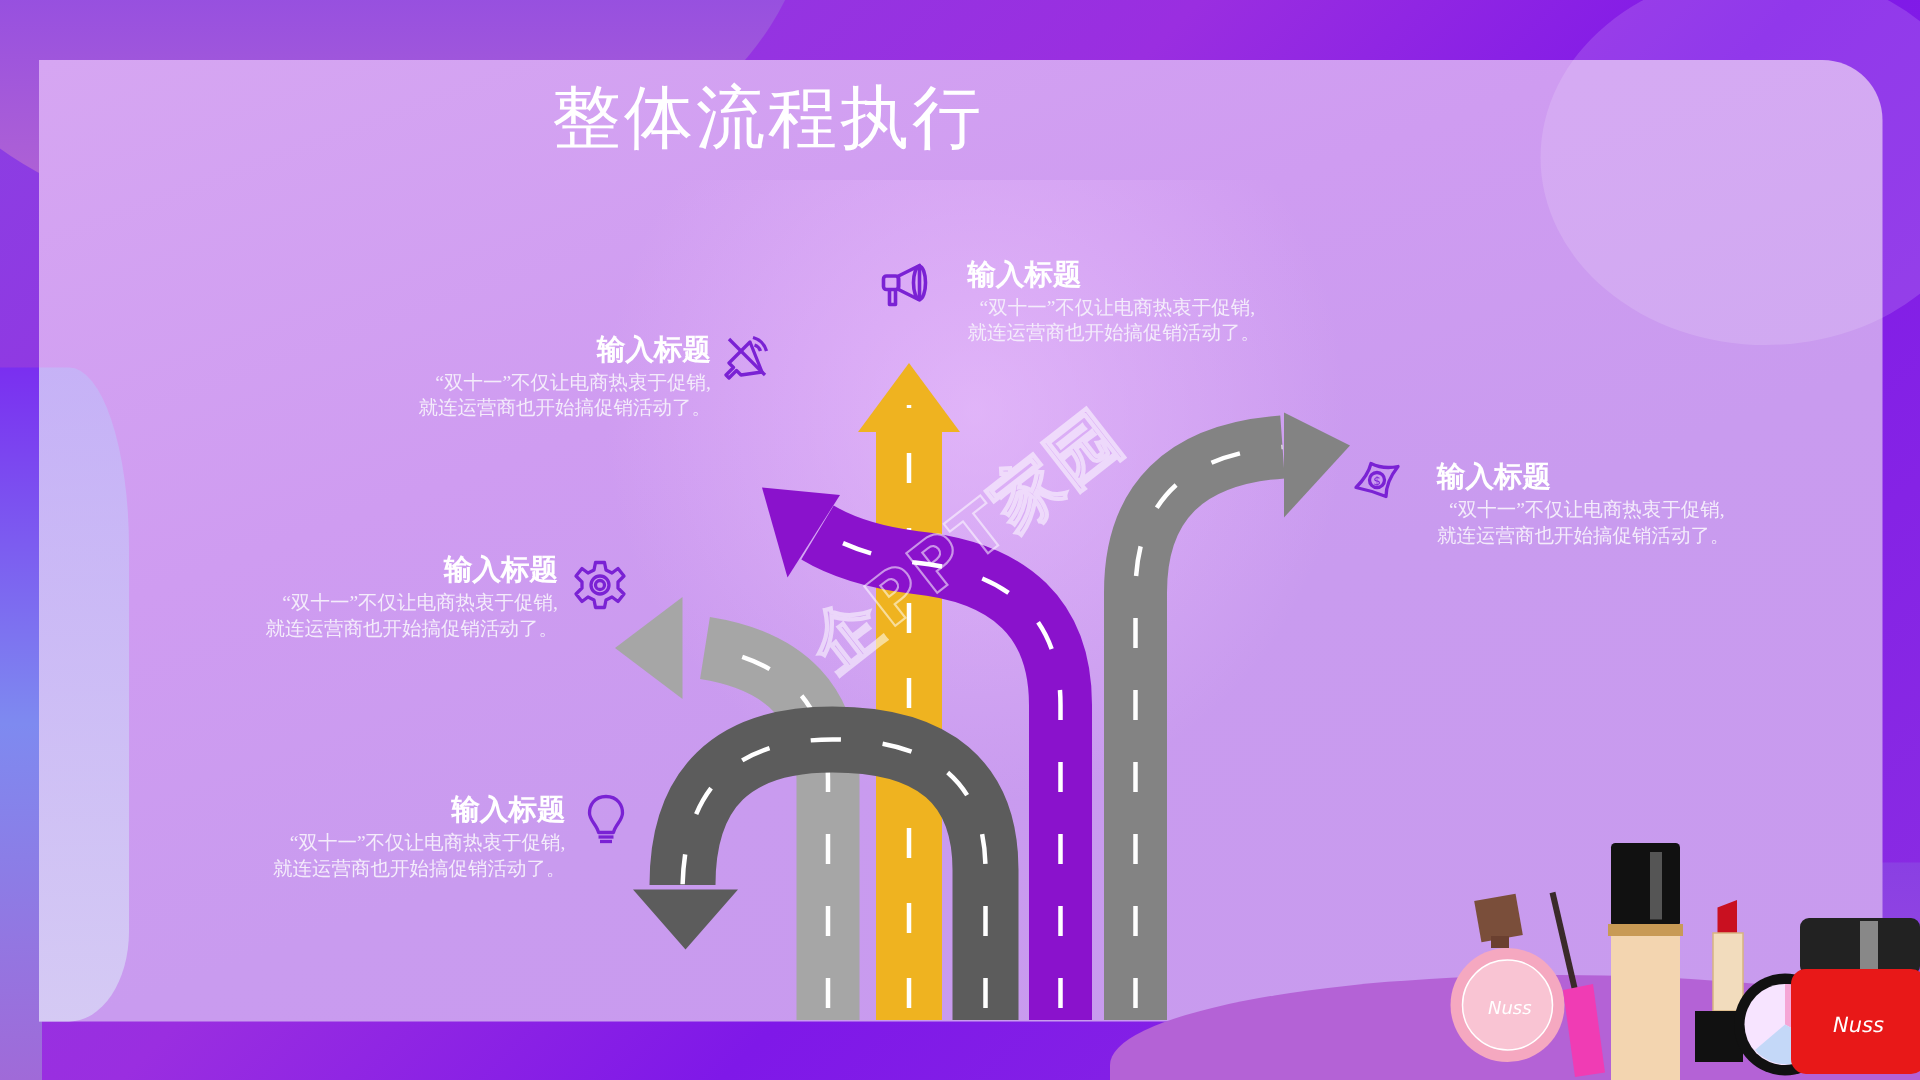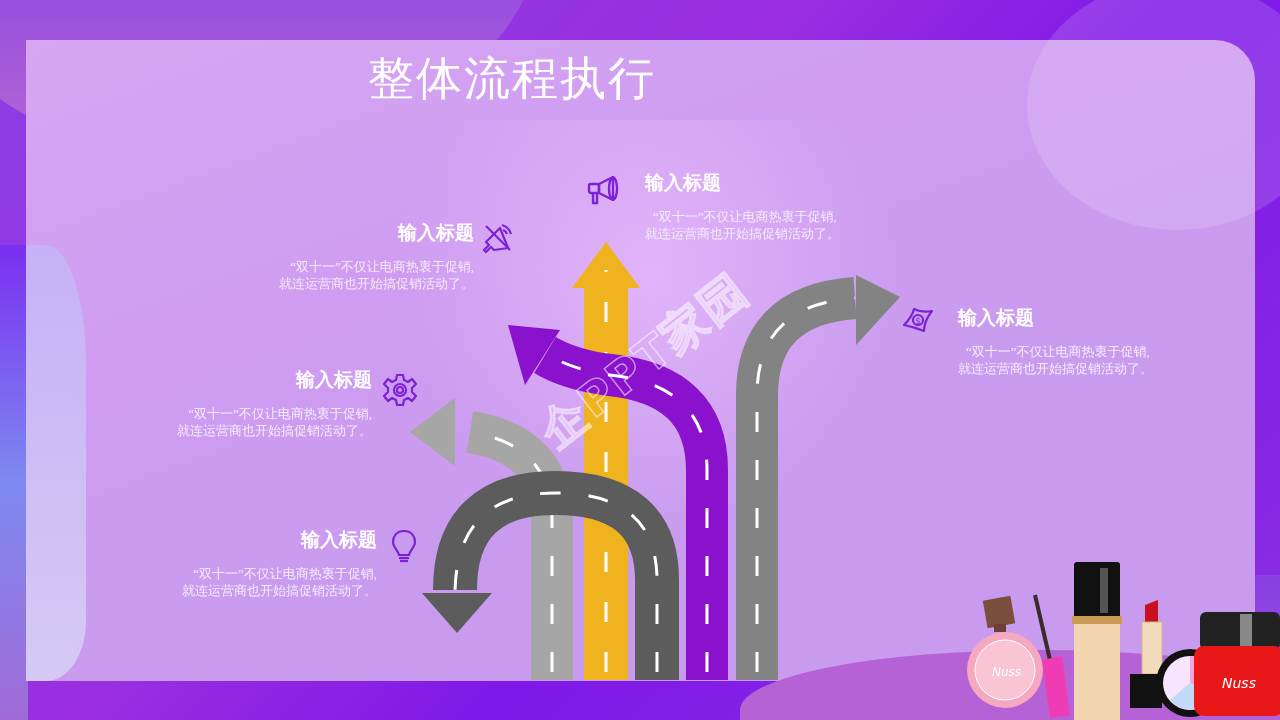--- a/index.html
+++ b/index.html
@@ -24,21 +24,21 @@
   .bottom-wave { position:absolute; left:740px; top:650px; width:600px; height:120px; border-radius:50% 50% 0 0;
           background:#b462d6; }
   .bottom-wave2 { position:absolute; left:1100px; top:575px; width:260px; height:160px; border-radius:60% 0 0 0;
           background: linear-gradient(180deg,#8a3fe3,#9b4fdf); }
 
   .title { position:absolute; left:0; width:1024px; top:48px; text-align:center; color:#fff;
            font-size:46px; letter-spacing:2px; }
 
   .item { position:absolute; color:#fff;font-family:Liberation Serif, serif; }
   .item .head { font-weight:bold; font-size:19px; }
-  .item .desc { font-size:13px; line-height:17px; color:#f4ecfb; margin-top:12px; }
+  .item .desc { font-size:13px; line-height:17px; color:#f4ecfb; margin-top:0; }
   .item.right .head, .item.right .desc { text-align:right; }
   .icon { position:absolute; width:36px; height:36px; }
   .icon svg { width:100%; height:100%; }
 
   .watermark { position:absolute; left:520px; top:330px; transform:rotate(-38deg);
                font-size:46px; font-weight:bold; color:transparent;
                -webkit-text-stroke:1.4px rgba(255,255,255,0.55); letter-spacing:2px; }
   svg.roads { position:absolute; left:0; top:0; }
   svg.cosmetics { position:absolute; left:950px; top:550px; }
 </style>

